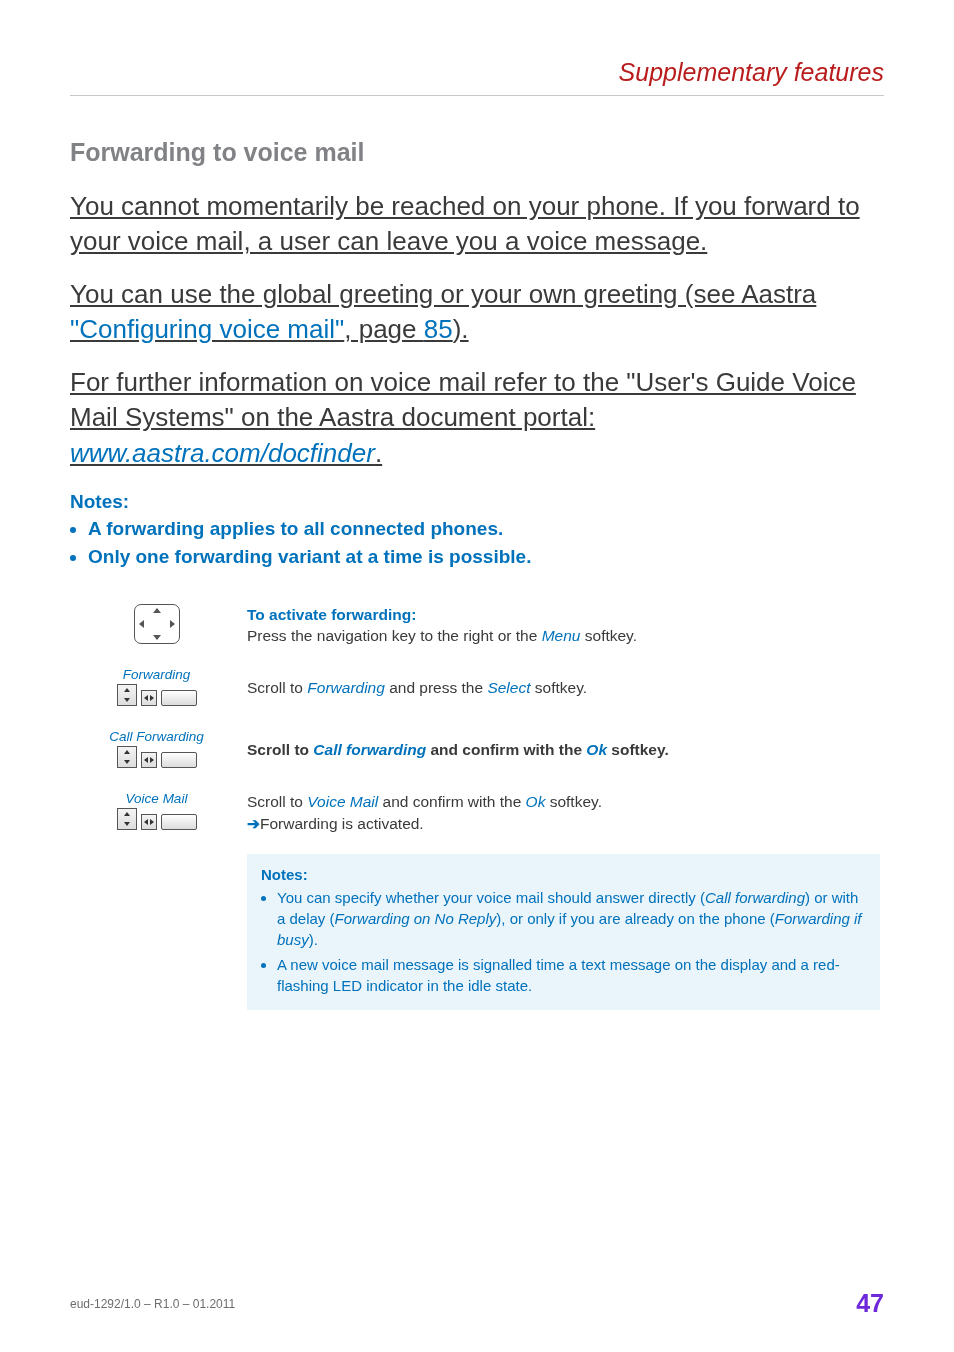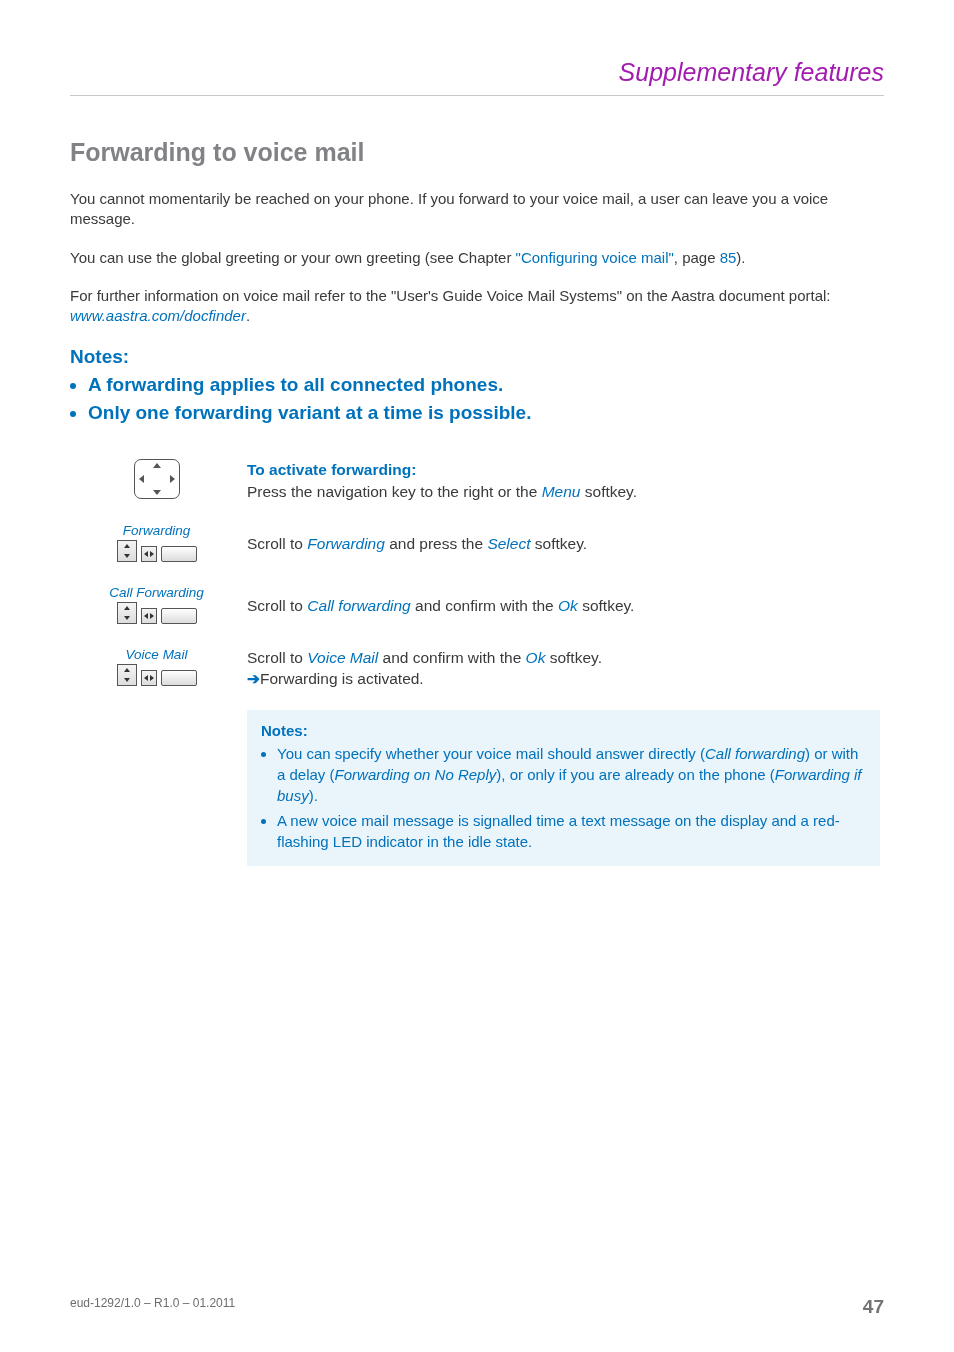--- a/index.html
+++ b/index.html
@@ -18,34 +18,35 @@
   }
   .header-line {
     border-bottom: 1px solid #c8c8c8;
     padding-bottom: 8px;
     margin-bottom: 42px;
   }
   .header-title {
     text-align: right;
     font-style: italic;
     font-size: 25px;
-    color: #a21caf;
+    color: #b91c1c;
     font-weight: 400;
   }
   .h2 {
     color: #808285;
     font-size: 25px;
     font-weight: 700;
     margin-bottom: 22px;
   }
   .body-text {
-    font-size: 15px;
+    font-size: 26px;
     line-height: 1.35;
     color: #3a3a3a;
     margin-bottom: 18px;
+    text-decoration: underline;
   }
   .body-text .link {
     color: #0072bc;
   }
   .body-text .link-ital {
     color: #0072bc;
     font-style: italic;
   }
   .notes-block {
     margin-top: 12px;
@@ -121,28 +122,28 @@
   .notes-box .dark-ital {
     font-style: italic;
   }
   .footer {
     position: absolute;
     bottom: 34px;
     left: 70px;
     right: 70px;
     display: flex;
     justify-content: space-between;
-    align-items: flex-start;
+    align-items: center;
     font-size: 12px;
     color: #6d6d6d;
   }
   .footer .pagenum {
-    font-size: 19px;
-    font-weight: 700;
-    color: #737373;
+    font-size: 25px;
+    font-weight: 700;
+    color: #6d28d9;
   }
   
   .nav-icon {
     width: 44px;
     height: 38px;
     border: 1.2px solid #555;
     border-radius: 7px;
     display: inline-block;
     position: relative;
     margin: 0 auto;
@@ -210,21 +211,21 @@
 
   <div class="header-line">
     <div class="header-title">Supplementary features</div>
   </div>
 
   <div class="h2">Forwarding to voice mail</div>
 
   <div class="body-text">You cannot momentarily be reached on your phone. If you forward to your voice mail, a user can leave you a voice message.</div>
 
   <div class="body-text">
-    <span>You can use the global greeting or your own greeting (see Chapter </span><span class="link">"Configuring voice mail"</span><span>, page </span><span class="link">85</span><span>).</span>
+    <span>You can use the global greeting or your own greeting (see Aastra </span><span class="link">"Configuring voice mail"</span><span>, page </span><span class="link">85</span><span>).</span>
   </div>
 
   <div class="body-text">
     <span>For further information on voice mail refer to the "User's Guide Voice Mail Systems" on the Aastra document portal: </span><span class="link-ital">www.aastra.com/docfinder</span><span>.</span>
   </div>
 
   <div class="notes-block">
     <span class="label">Notes:</span>
     <ul>
       <li>A forwarding applies to all connected phones.</li>
@@ -260,21 +261,21 @@
     </tr>
     <tr>
       <td class="iconcol">
         <div>Call Forwarding</div>
         <span class="combo-icon">
           <span class="updown"></span>
               <span class="leftright"></span>
               <span class="softkey"></span>
         </span>
       </td>
-      <td class="textcol" style="vertical-align:middle;">
+      <td class="textcol" style="vertical-align:middle;font-weight:bold;">
         <span>Scroll to </span><span class="ital">Call forwarding</span><span> and confirm with the </span><span class="ital">Ok</span><span> softkey.</span>
       </td>
     </tr>
     <tr>
       <td class="iconcol">
         <div>Voice Mail</div>
         <span class="combo-icon">
           <span class="updown"></span>
               <span class="leftright"></span>
               <span class="softkey"></span>

